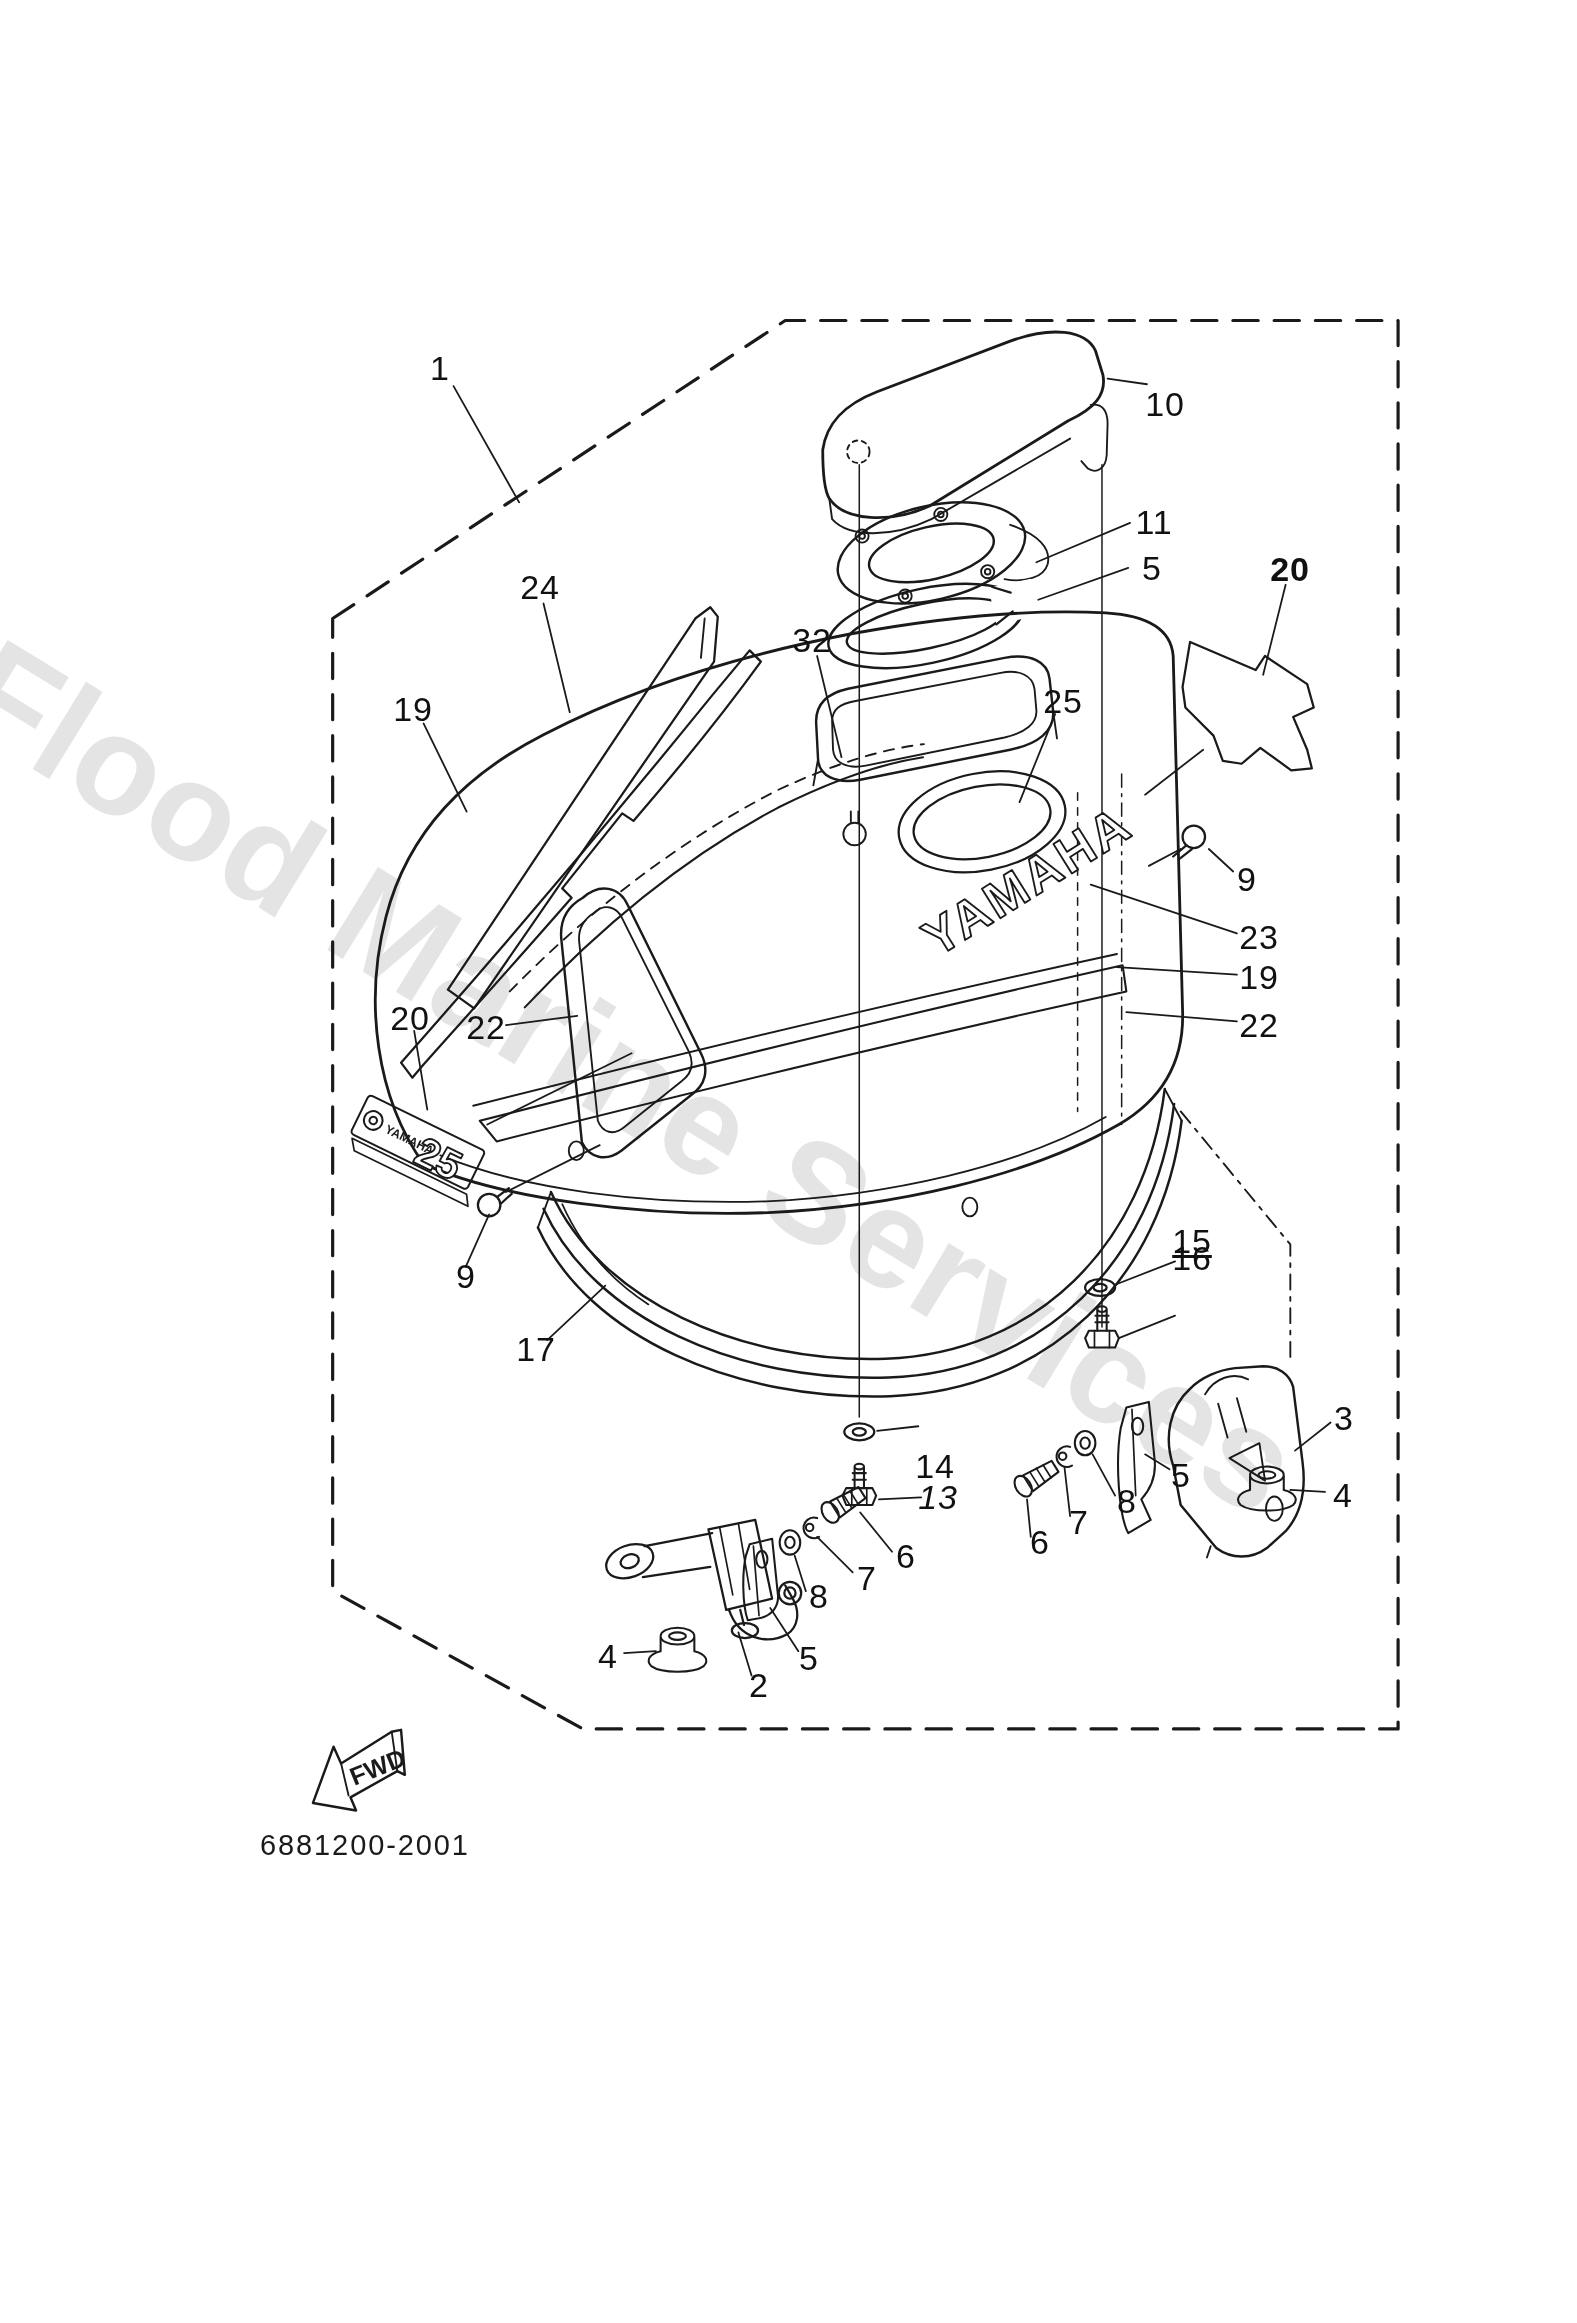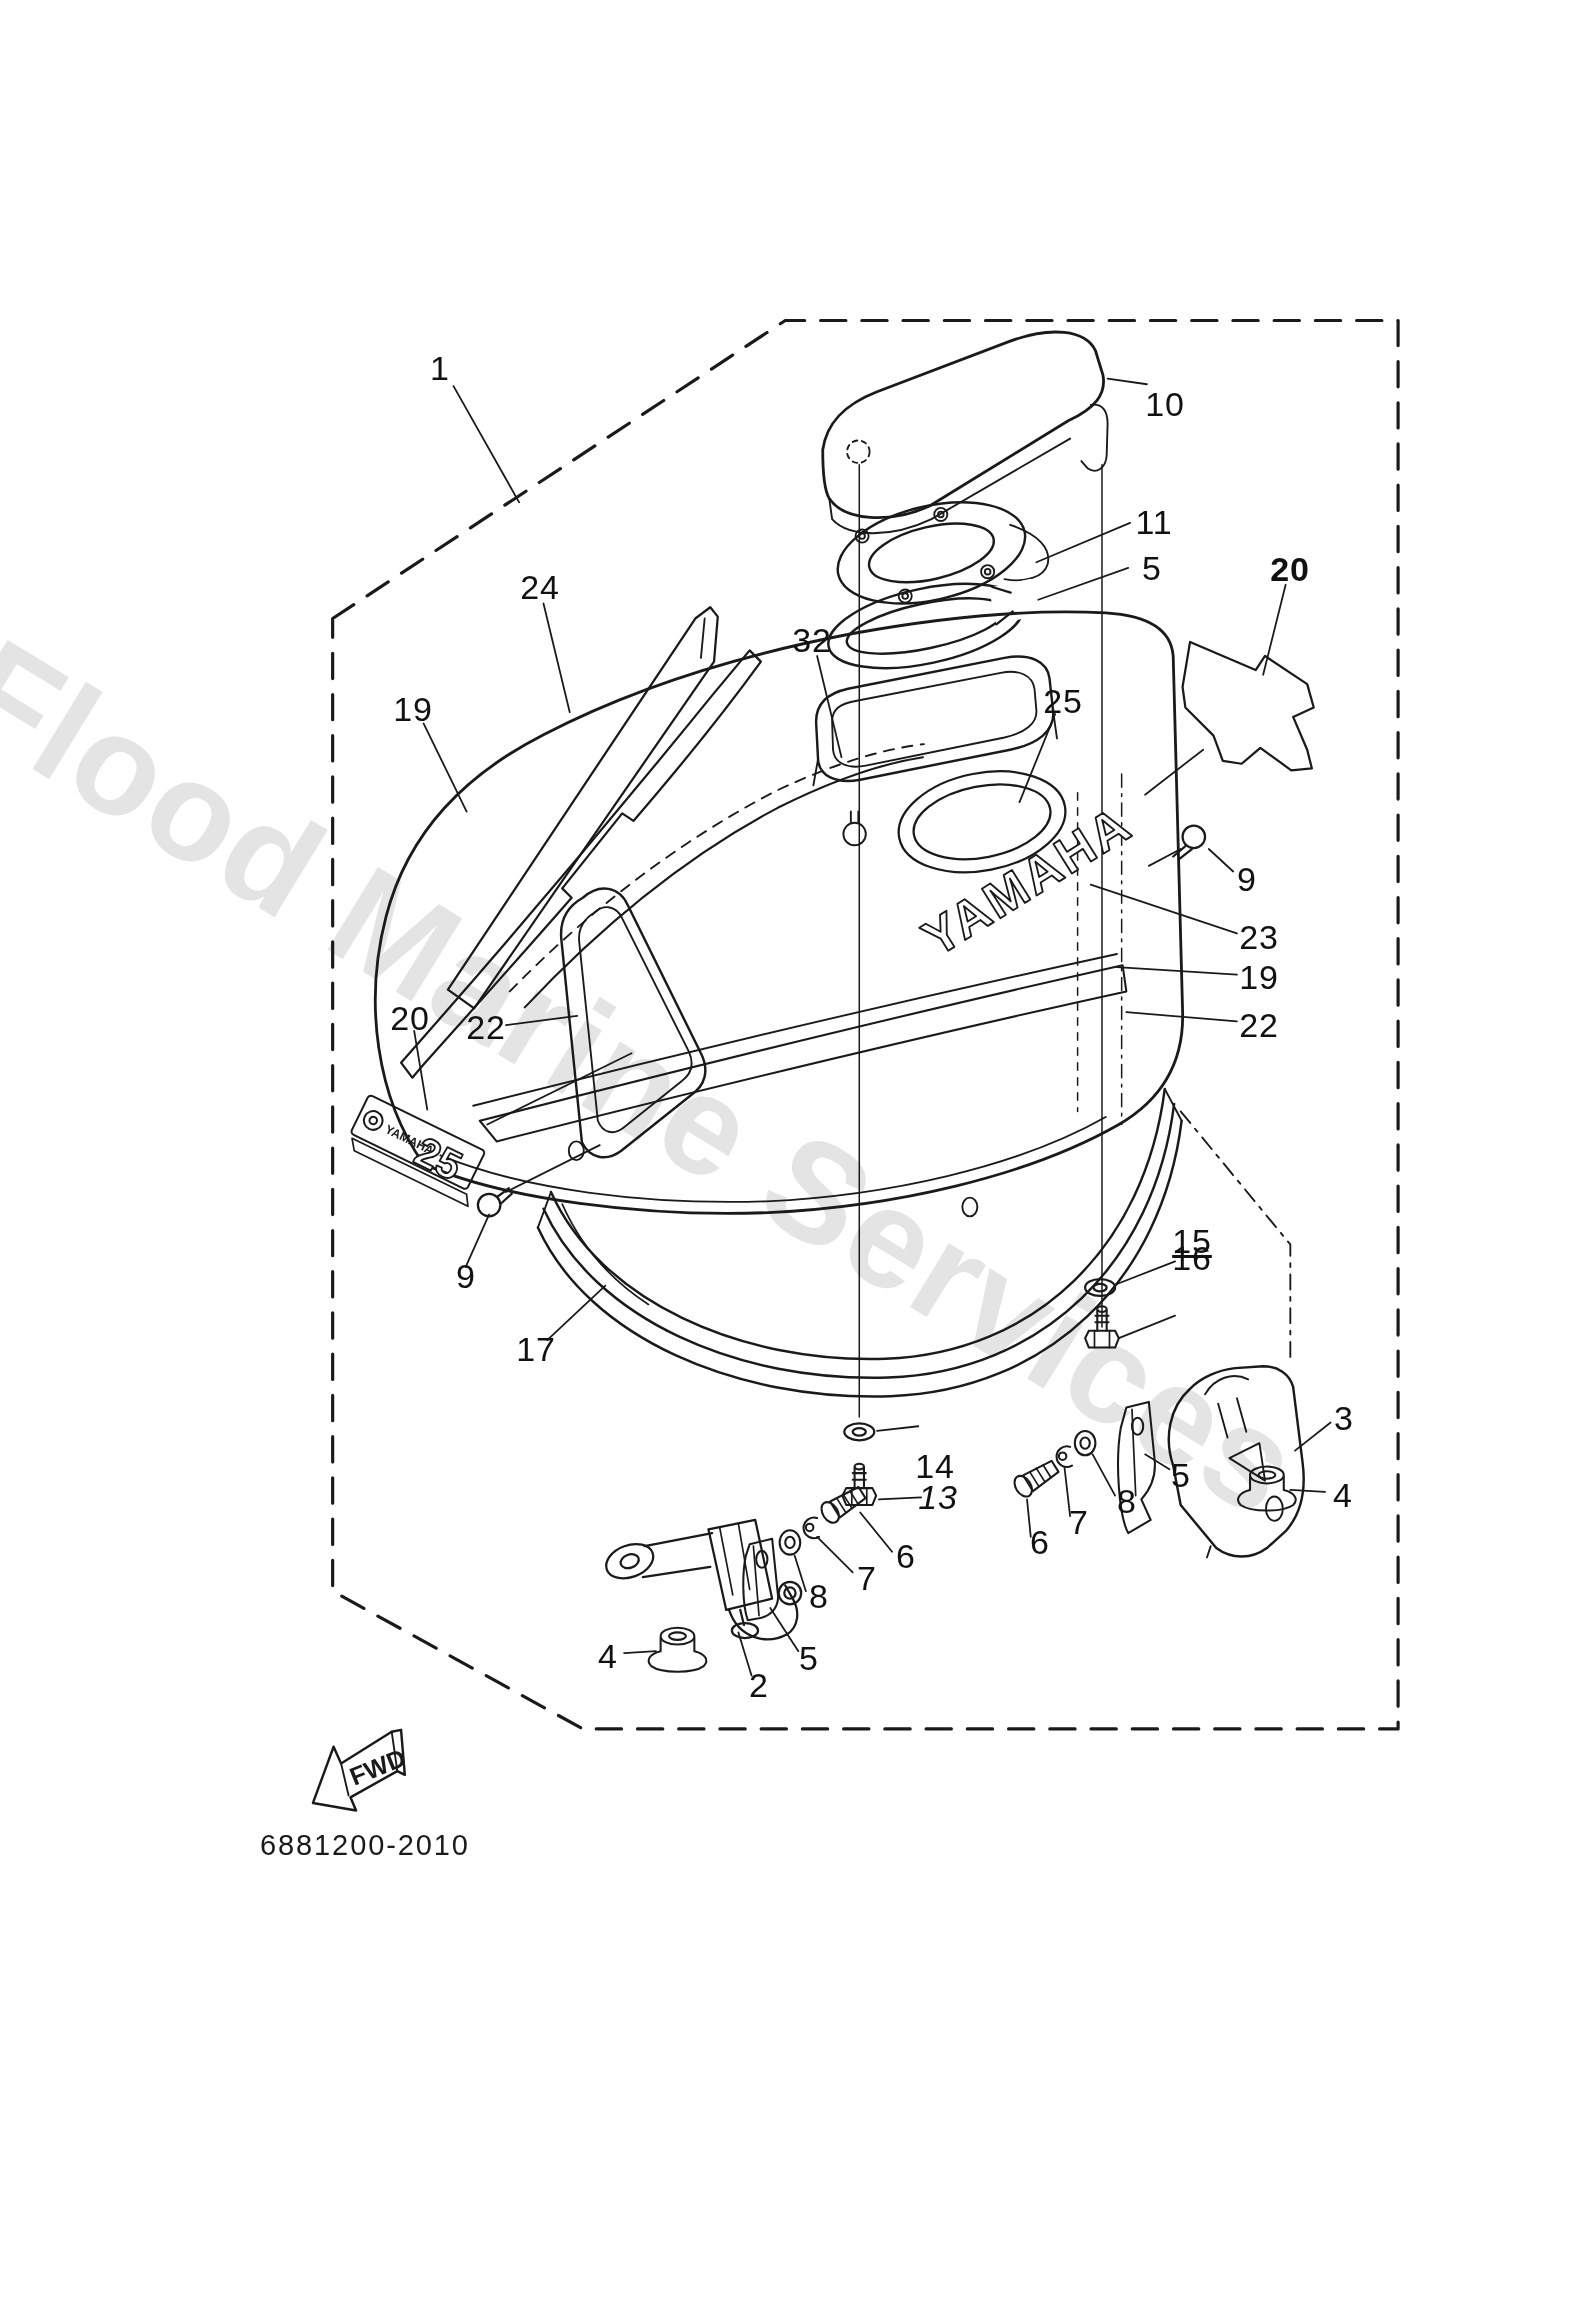--- a/index.html
+++ b/index.html
@@ -333,16 +333,16 @@
       <div class="plabel" style="left: 1259px; top: 977px;">19</div>
       <div class="plabel" style="left: 1290px; top: 569px; font-weight: bold;">20</div>
       <div class="plabel" style="left: 812px; top: 640px;">32</div>
       <div class="plabel" style="left: 486px; top: 1027px;">22</div>
       <div class="plabel" style="left: 1259px; top: 1025px;">22</div>
       <div class="plabel" style="left: 1259px; top: 937px;">23</div>
       <div class="plabel" style="left: 540px; top: 587px; text-align: right;">24</div>
       <div class="plabel" style="left: 1063px; top: 701px;">25</div>
     </div>
 
-  <div class="partnum">6881200-2010</div>
+  <div class="partnum">6881200-2001</div>
 
 </div>
 
 
 </body></html>

